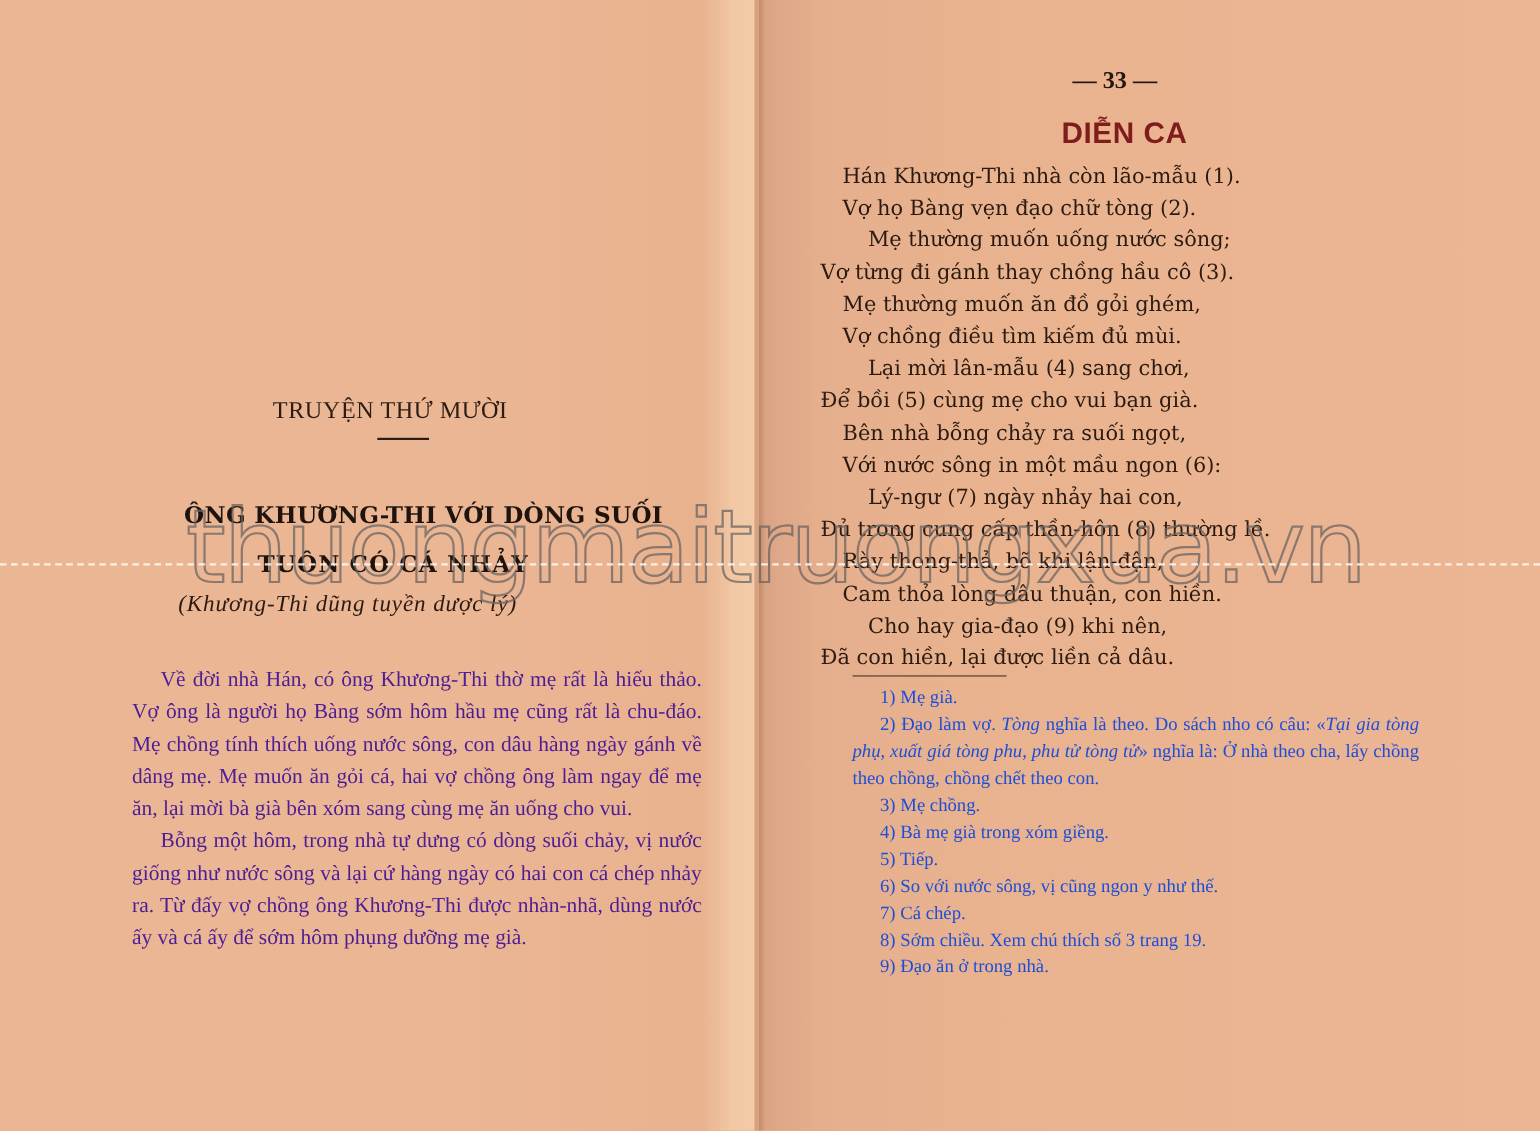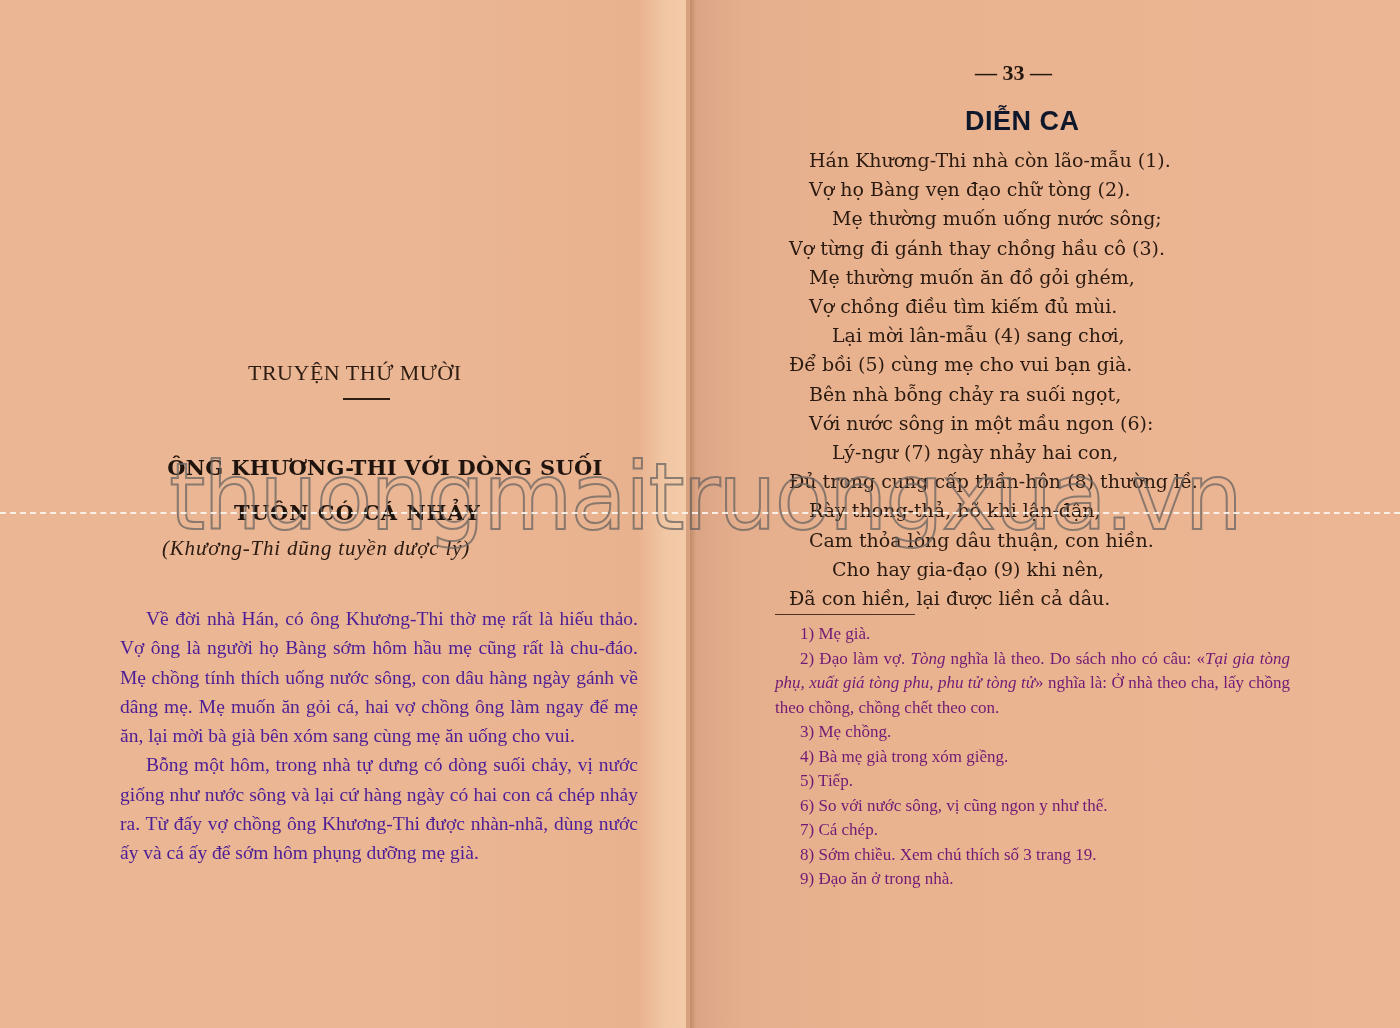--- a/index.html
+++ b/index.html
@@ -59,38 +59,38 @@
 
   
   .page-number {
     position: absolute; left: 975px; top: 60px;
     font-family: "Liberation Serif", serif; font-size: 22px; font-weight: bold; color: #24170f;
     white-space: nowrap;
   }
   .poem-title {
     position: absolute; left: 965px; top: 106px;
     font-family: "Liberation Sans", sans-serif; font-weight: bold; font-size: 27px;
-    color: #0f172a; letter-spacing: 0.5px; white-space: nowrap;
+    color: #7f1d1d; letter-spacing: 0.5px; white-space: nowrap;
   }
   .poem {
-    position: absolute; left: 789px; top: 146px; width: 520px;
+    position: absolute; left: 746px; top: 146px; width: 520px;
     font-family: "DejaVu Serif", serif; font-size: 19px; line-height: 29.2px;
     color: #2a1a10;
   }
   .poem-line { white-space: nowrap; }
   .poem-line.in-0 { padding-left: 0px; }
   .poem-line.in-1 { padding-left: 20px; }
   .poem-line.in-2 { padding-left: 43px; }
   .footnote-rule {
     position: absolute; left: 775px; top: 614px; width: 140px; height: 1px; background: #4a3325;
   }
   .footnotes {
     position: absolute; left: 775px; top: 622px; width: 515px;
     font-family: "Liberation Serif", serif; font-size: 17px; line-height: 24.5px;
-    color: #701a75;
+    color: #1d4ed8;
   }
   .fn { margin: 0; }
   .fn.indent { padding-left: 25px; }
   .fn .it, .fn-cont .it { font-style: italic; }
 
   
   .watermark {
     position: absolute; left: 155px; top: 452px; width: 1100px; text-align: center;
     font-family: "DejaVu Sans", sans-serif; font-size: 92px; letter-spacing: -2px;
     color: transparent; -webkit-text-stroke: 2px rgba(105,100,98,0.75);

